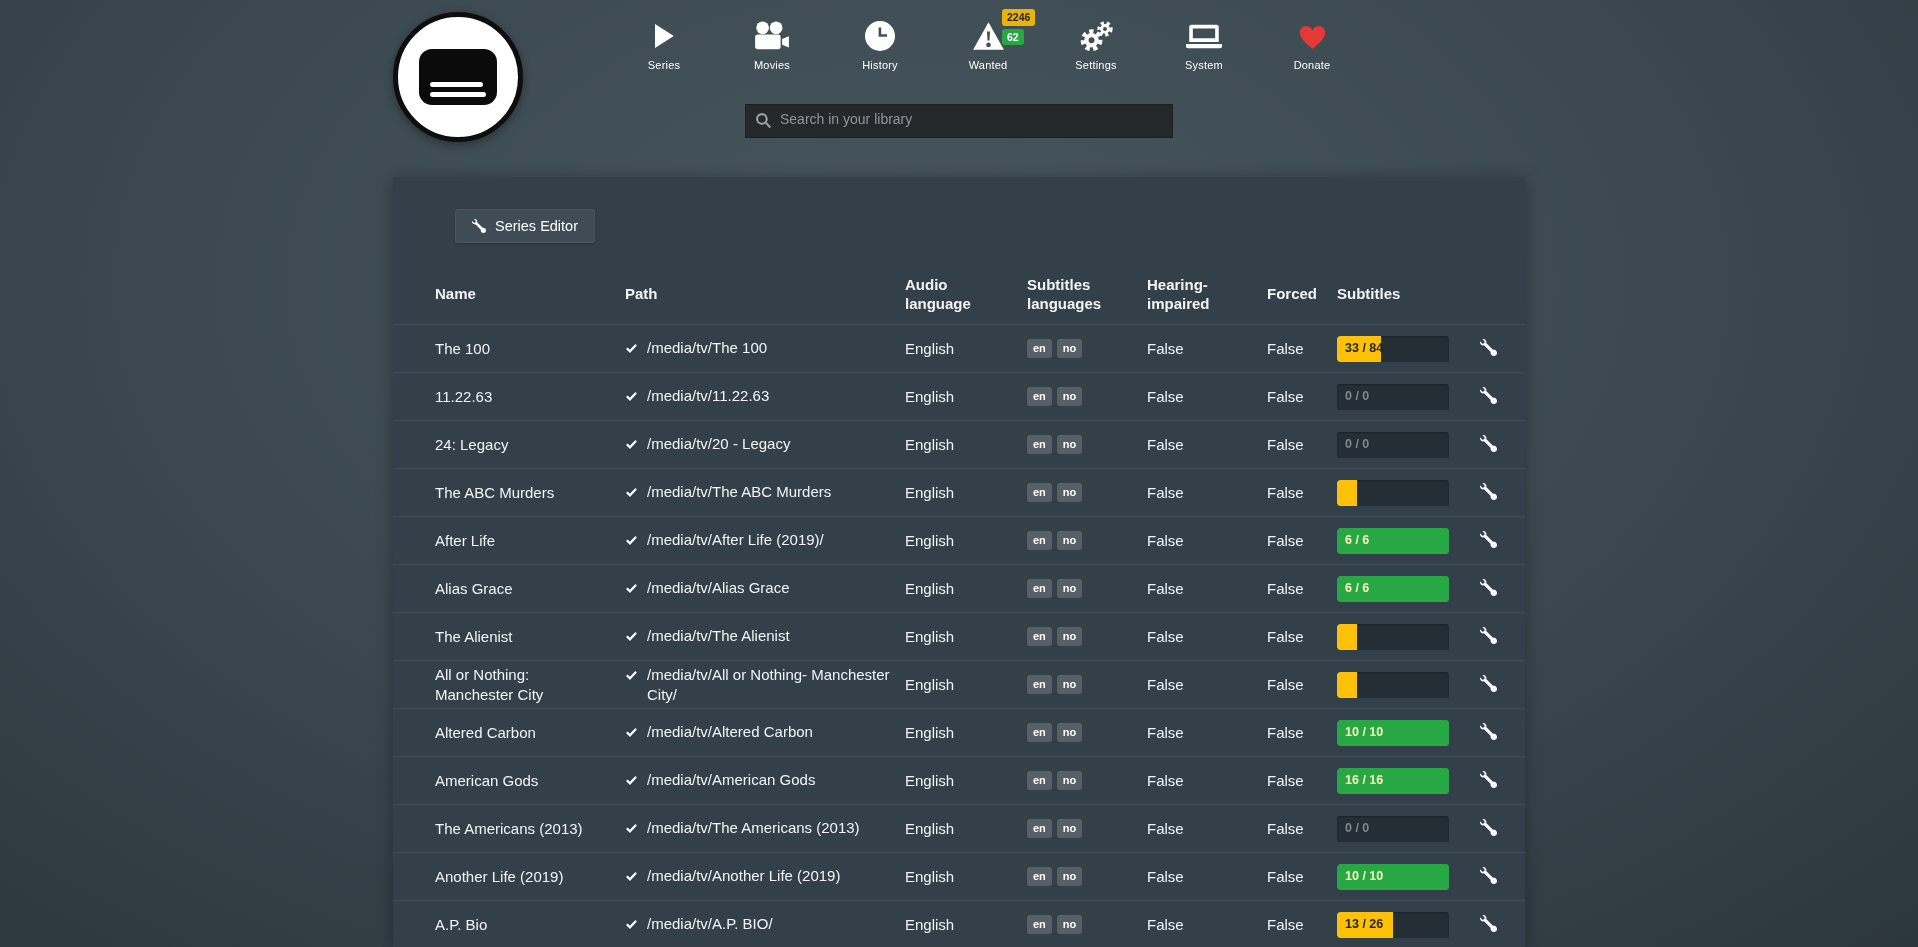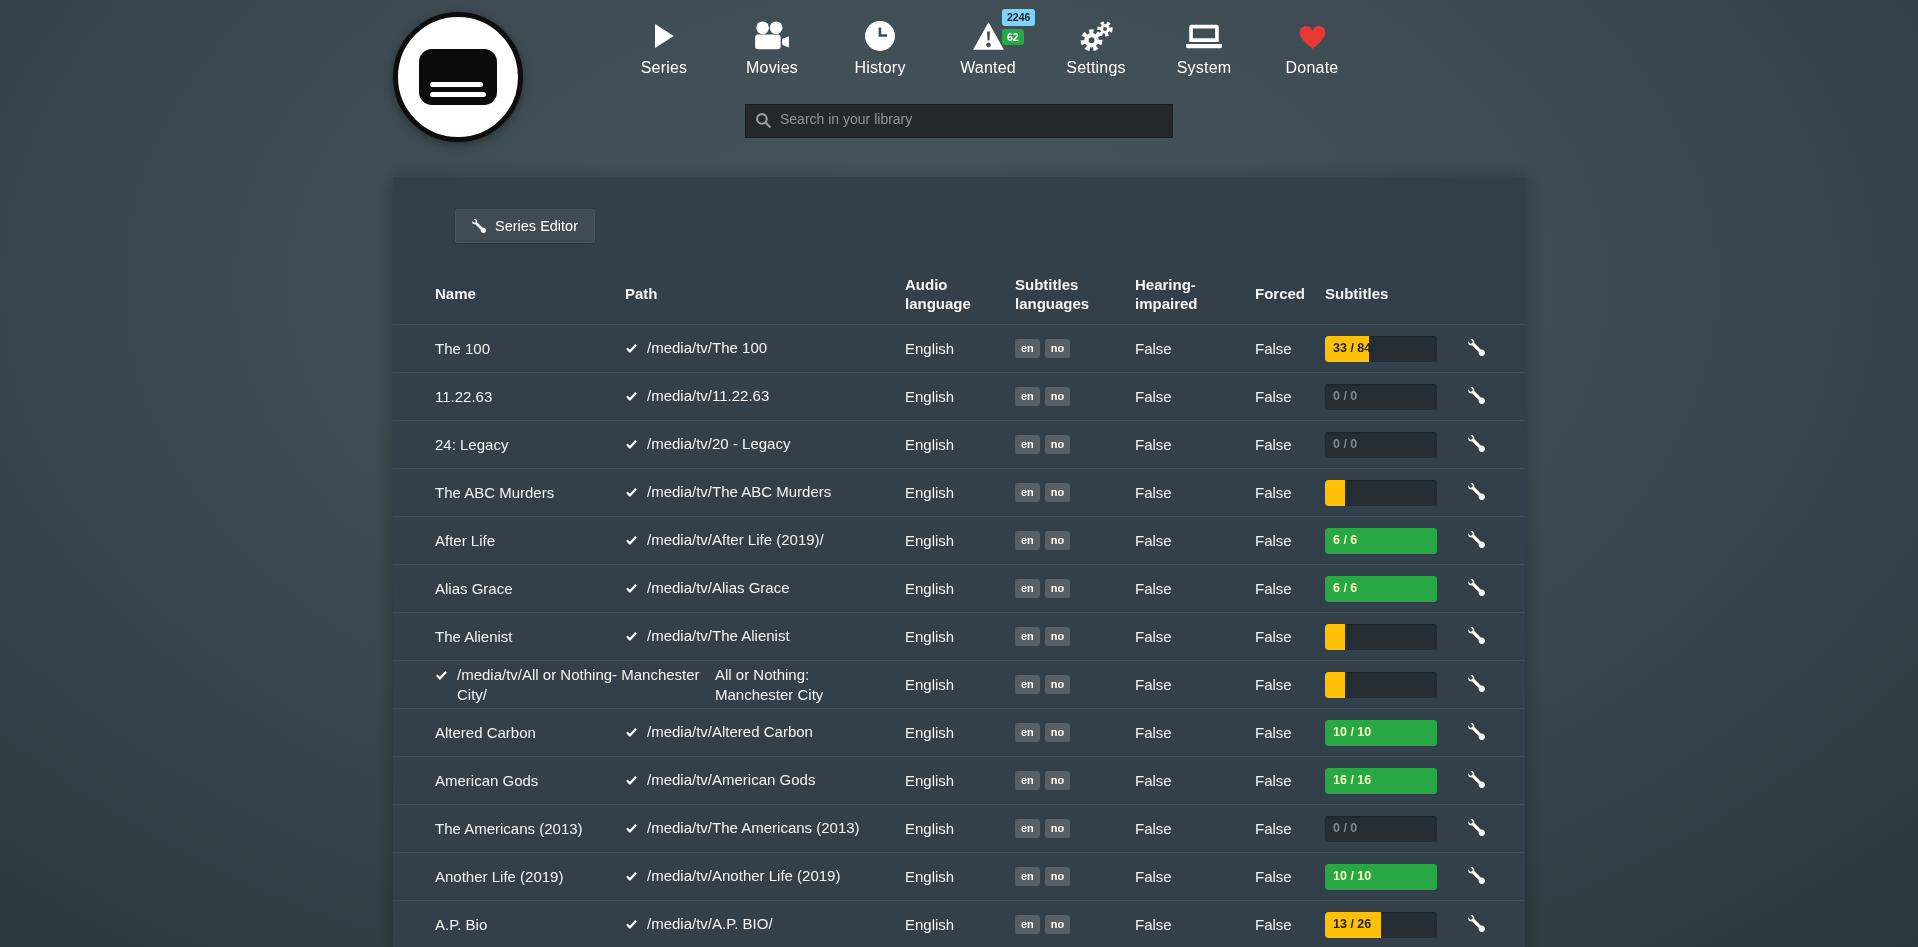--- a/index.html
+++ b/index.html
@@ -24,24 +24,24 @@
   .logo-line-1 { left: 11px; right: 14px; bottom: 18px; }
   .logo-line-2 { left: 11px; right: 11px; bottom: 8px; }
 
   
   .main-nav { position: absolute; left: 227px; top: 18px; display: flex; gap: 20px; }
   .nav-item {
     position: relative; width: 88px; display: flex; flex-direction: column;
     align-items: center; gap: 5px; cursor: pointer; color: #fff;
   }
   .nav-icon-box { height: 36px; display: flex; align-items: center; justify-content: center; }
-  .nav-label { font-size: 16px; letter-spacing: 0.2px; }
+  .nav-label { font-size: 11px; letter-spacing: 0.2px; }
   .nav-badges { position: absolute; top: -9px; left: calc(50% + 14px); display: flex; flex-direction: column; gap: 3px; align-items: flex-start; }
   .badge { font-size: 10.5px; font-weight: bold; padding: 2px 5px; border-radius: 3px; line-height: 1.2; }
-  .badge-warning { background: #7dd3fc; color: #212529; }
+  .badge-warning { background: #eab308; color: #212529; }
   .badge-success { background: #28a745; color: #fff; }
 
   
   .search-wrap { position: absolute; left: 352px; top: 104px; width: 428px; height: 34px; }
   .search-icon-box { position: absolute; left: 10px; top: 8px; width: 17px; height: 17px; }
   .search-input {
     width: 100%; height: 34px; background: #25282a; border: 1px solid #1d2022;
     color: #22c55e; font-size: 14px; padding: 0 10px 4px 34px; outline: none;
     font-family: "Liberation Sans", "DejaVu Sans", sans-serif;
   }
@@ -63,21 +63,21 @@
 
   
   .table { margin-top: 25px; }
   .trow { display: flex; align-items: center; padding: 4px 42px; min-height: 48px; border-top: 1px solid rgba(255,255,255,0.07); }
   .thead { border-top: none; min-height: 56px; font-weight: bold; font-size: 15px; padding-bottom: 8px; }
   .col { flex: none; font-size: 15px; color: #f2f4f5; line-height: 1.3; }
   .col-name   { width: 190px; padding-right: 14px; }
   .col-path   { width: 280px; padding-right: 14px; display: flex; align-items: flex-start; gap: 9px; }
   .thead .col-path { display: block; }
   .col-audio  { width: 110px; padding-right: 10px; }
-  .col-langs  { width: 120px; padding-right: 10px; display: flex; gap: 5px; }
+  .col-langs  { width: 120px; padding-right: 10px; display: flex; gap: 5px; margin-left: 12px; }
   .thead .col-langs { display: block; }
   .col-hi     { width: 120px; padding-right: 10px; }
   .col-forced { width: 70px; }
   .col-subs   { width: 140px; }
   .col-actions{ margin-left: auto; }
   .check-icon { flex: none; margin-top: 2px; }
 
   .lang-badge {
     background: #566066; color: #fff; font-size: 11px; font-weight: bold;
     padding: 3px 6px; border-radius: 3px; line-height: 1.1; align-self: center;
@@ -462,29 +462,29 @@
         <span>
           <svg width="17" height="17" viewBox="0 0 16 16">
                   <path fill="#fff" d="M.102 2.223A3.004 3.004 0 0 0 3.78 5.897l6.341 6.252A3.003 3.003 0 0 0 13 16a3 3 0 1 0-.851-5.878L5.897 3.781A3.004 3.004 0 0 0 2.223.1l2.141 2.142L4 4l-1.757.364L.102 2.223z"></path>
                 </svg>
         </span>
       </button>
     </div>
   </div>
 
   <div class="trow">
+    <div class="col col-name">All or Nothing: Manchester City</div>
     <div class="col col-path">
       <span class="check-icon">
         <svg width="13" height="13" viewBox="0 0 16 16">
                 <path fill="#fff" d="M6.1 13.4 1.3 8.6l1.9-1.9 2.9 2.9L12.7 2.4l1.9 1.8z"></path>
               </svg>
       </span>
       <span>/media/tv/All or Nothing- Manchester City/</span>
     </div>
-    <div class="col col-name">All or Nothing: Manchester City</div>
     <div class="col col-audio">English</div>
     <div class="col col-langs">
             <span class="lang-badge">en</span>
             <span class="lang-badge">no</span>
           </div>
     <div class="col col-hi">False</div>
     <div class="col col-forced">False</div>
     <div class="col col-subs">
       <div class="progress state-partial">
         <div class="progress-fill" style="width: 18%;"></div>

